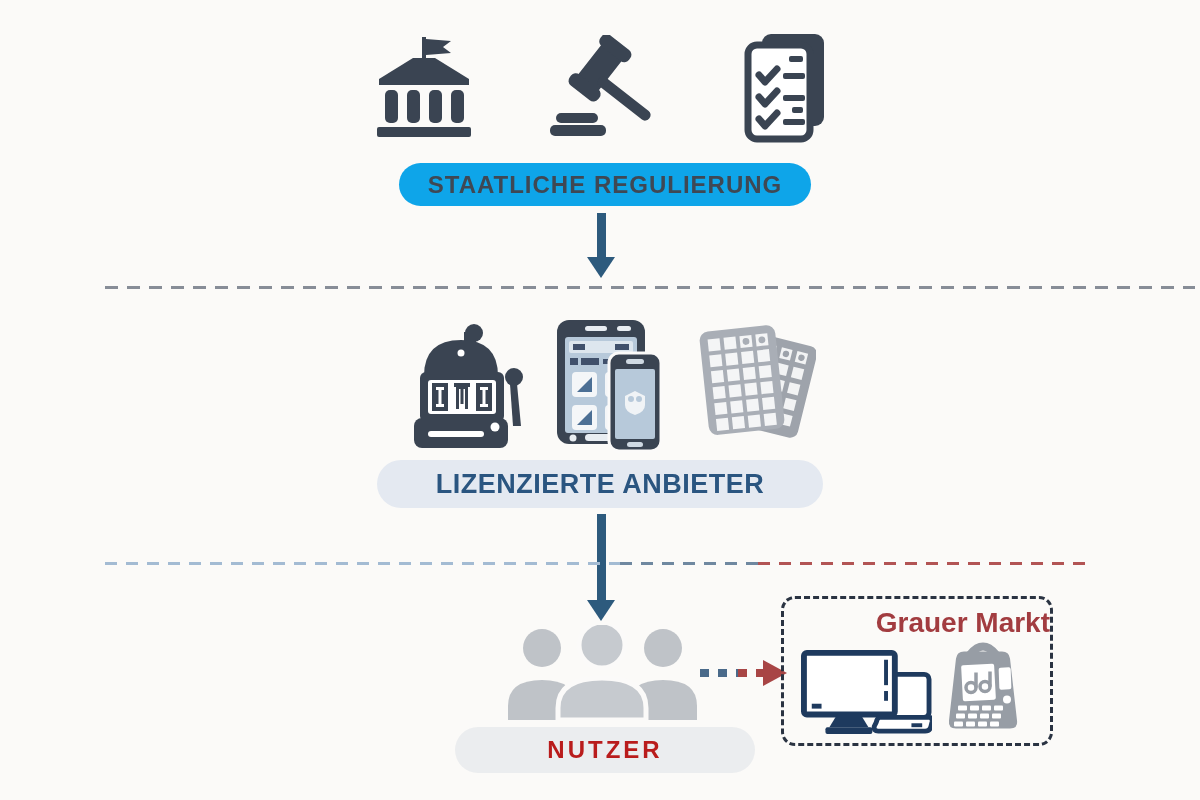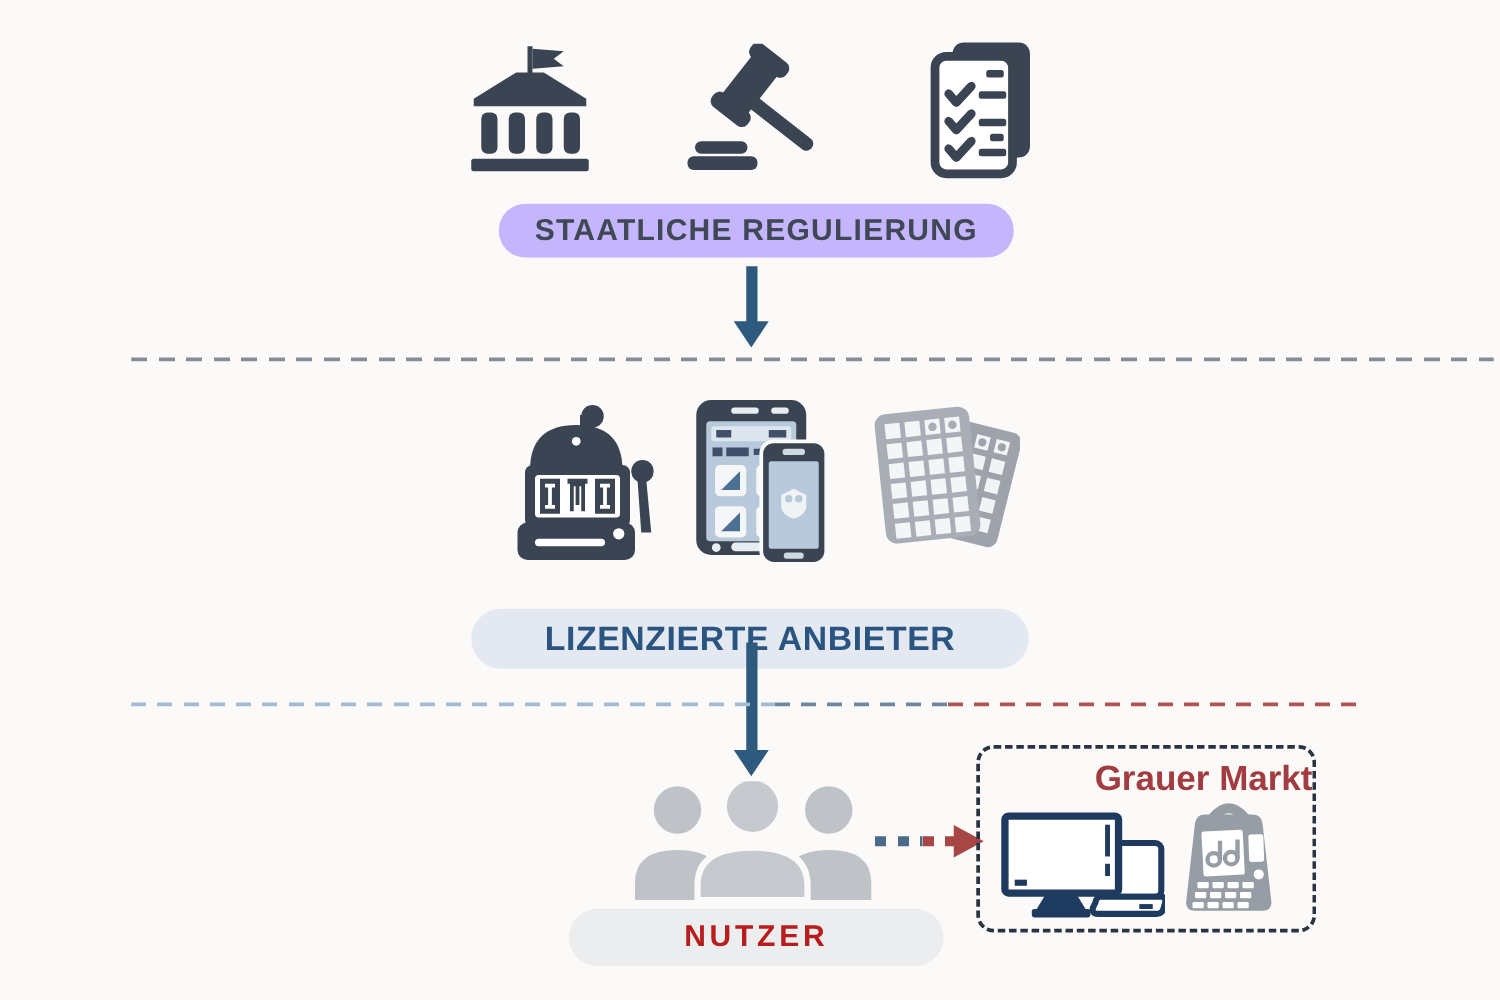--- a/index.html
+++ b/index.html
@@ -1,23 +1,23 @@
 <!DOCTYPE html>
 <html><head>
 <meta charset="utf-8">
 <style>
   html,body{margin:0;padding:0;background:#e9e9e7;font-family:"Liberation Sans",sans-serif;}
   .canvas{position:relative;width:1200px;height:800px;margin:0 auto;background:#fbfaf8;overflow:hidden;}
 
   
   .pill{position:absolute;display:flex;align-items:center;justify-content:center;
         border-radius:26px;font-weight:bold;white-space:nowrap;}
-  .pill.l1{left:399px;top:163px;width:412px;height:43px;background:#c4b5fd;color:#3f4854;
+  .pill.l1{left:399px;top:163px;width:412px;height:43px;background:#0ea5e9;color:#3f4854;
            font-size:24px;letter-spacing:1px;text-align:right;}
-  .pill.l2{left:377px;top:487px;width:446px;height:48px;background:#e4e9f1;color:#2a5580;
+  .pill.l2{left:377px;top:460px;width:446px;height:48px;background:#e4e9f1;color:#2a5580;
            font-size:27px;letter-spacing:0.5px;}
   .pill.l3{left:455px;top:727px;width:300px;height:46px;background:#ebedef;color:#b91c1c;
            font-size:24px;letter-spacing:3px;}
 
   
   .v-shaft{position:absolute;width:9px;background:#2d5a7d;}
   .v-head{position:absolute;width:0;height:0;border-left:14px solid transparent;
           border-right:14px solid transparent;border-top:21px solid #2d5a7d;}
 
   

